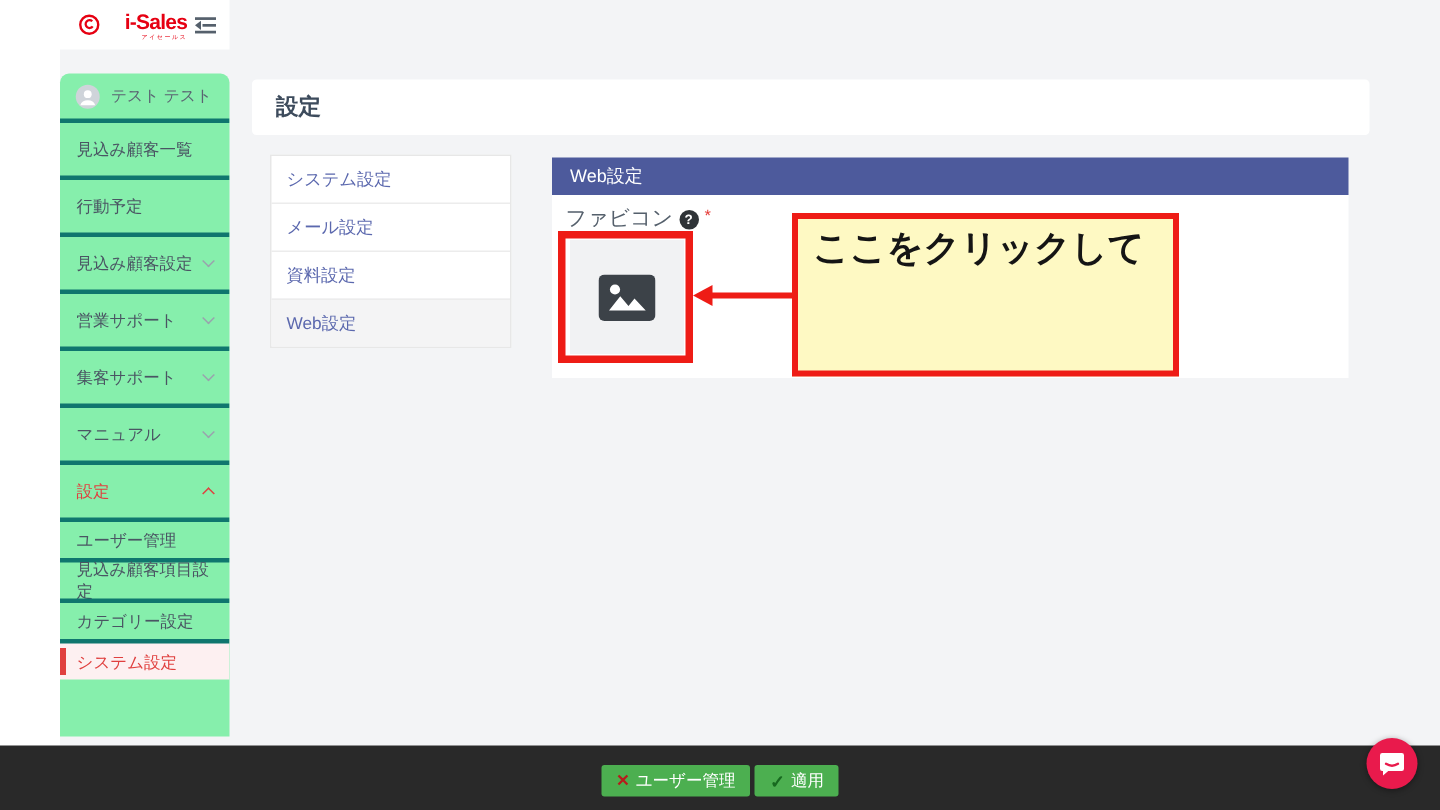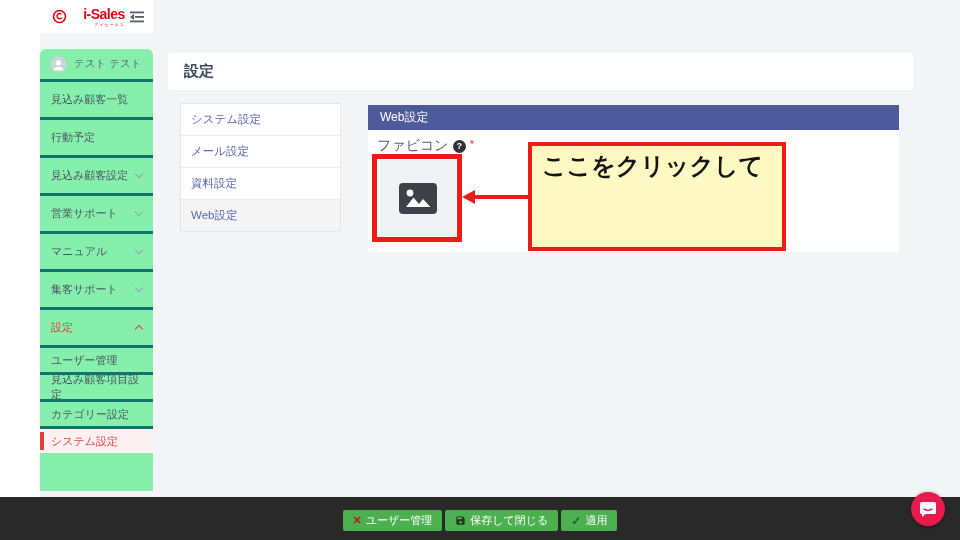--- a/index.html
+++ b/index.html
@@ -128,25 +128,25 @@
     </div>
     <div class="side-item">
       <span>見込み顧客設定</span>
       <span class="chev"></span>
     </div>
     <div class="side-item">
       <span>営業サポート</span>
       <span class="chev"></span>
     </div>
     <div class="side-item">
+      <span>集客サポート</span>
+      <span class="chev"></span>
+    </div>
+    <div class="side-item">
       <span>マニュアル</span>
-      <span class="chev"></span>
-    </div>
-    <div class="side-item">
-      <span>集客サポート</span>
       <span class="chev"></span>
     </div>
     <div class="side-item red">
       <span>設定</span>
       <span class="chev up"></span>
     </div>
     <div class="side-item sub">
       <span>ユーザー管理</span>
     </div>
     <div class="side-item sub">
@@ -208,26 +208,20 @@
       <span>ここをクリックして</span>
     </div>
   </div>
 
   <div class="footer-bar">
     <button class="btn">
       <span class="x-glyph">✕</span>
       <span>ユーザー管理</span>
     </button>
     <button class="btn">
-      <svg width="11" height="11" viewBox="0 0 24 24">
-        <path fill="#21361f" d="M17 3H5a2 2 0 0 0-2 2v14a2 2 0 0 0 2 2h14a2 2 0 0 0 2-2V7l-4-4zM12 19a3 3 0 1 1 0-6 3 3 0 0 1 0 6zm3-10H5V5h10v4z"></path>
-      </svg>
-      <span>保存して閉じる</span>
-    </button>
-    <button class="btn">
       <span class="check-glyph">✓</span>
       <span>適用</span>
     </button>
   </div>
 
   <div class="intercom">
     <svg width="18" height="18" viewBox="0 0 18 18">
       <path d="M2.5 2 h13 a1.5 1.5 0 0 1 1.5 1.5 v9 a1.5 1.5 0 0 1 -1.5 1.5 h-9 l-3.5 3 v-3 h-0.5 a1.5 1.5 0 0 1 -1.5 -1.5 v-9 A1.5 1.5 0 0 1 2.5 2 Z" fill="#fff"></path>
       <path d="M5 9.2 q4 2.6 8 0" fill="none" stroke="#e91a4c" stroke-width="1.6" stroke-linecap="round"></path>
     </svg>

